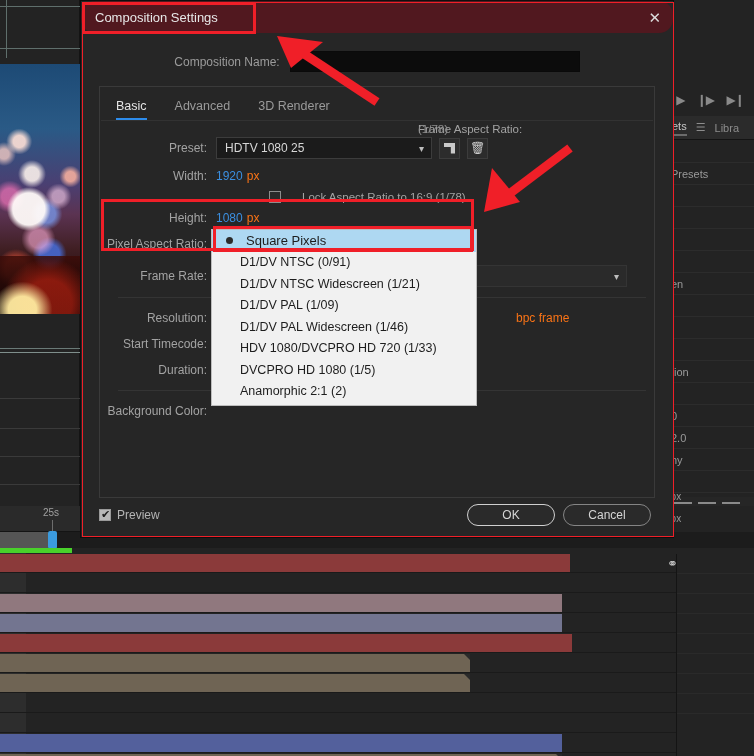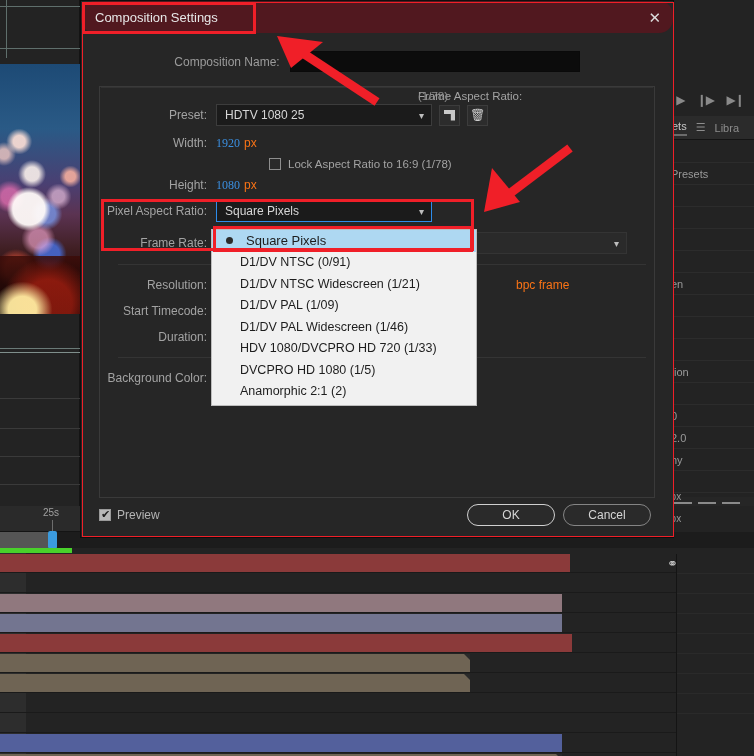--- a/index.html
+++ b/index.html
@@ -114,39 +114,39 @@
 
   .tabpanel { border:1px solid #3a3a3a; height:412px; position:relative; }
   .tabs { display:flex; gap:28px; padding:12px 0 0 16px; }
   .tab { color:#9a9a9a; font-size:12.5px; padding-bottom:5px; }
   .tab.active { color:#e3e3e3; border-bottom:2px solid #2d8ceb; }
   .tabs-underline { height:1px; background:#323232; margin:0 1px; }
 
   .form { padding:14px 0 0 0; position:relative; }
   .frow { display:flex; align-items:center; height:26px; margin-bottom:4px; }
   .flabel { width:116px; text-align:right; color:#a3a3a3; font-size:12px; padding-right:9px; }
-  .val-blue { color:#3b8fe0; font-size:12px;font-family:Liberation Serif, serif; }
+  .val-blue { color:#3b8fe0; font-size:12px; }
   .val-unit { color:#f97316; font-size:12px; margin-left:4px; }
 
   .select {
     height:22px; background:#1b1b1b; border:1px solid #3c3c3c; color:#d7d7d7;
     font-size:12px; display:flex; align-items:center; justify-content:space-between;
     padding:0 7px 0 8px;
   }
   .select.focused { border:1px solid #2d8ceb; }
   .select .chev { color:#bdbdbd; font-size:10px; }
   .select.disabledish { background:#2a2a2a; border-color:#343434; color:#6a6a6a;}
 
   .iconbtn { width:21px; height:21px; border:1px solid #3c3c3c; background:#2c2c2c;
              display:flex; align-items:center; justify-content:center; margin-left:7px; }
   .ic-preset { width:11px; height:11px; background:#c9c9c9;
                clip-path: polygon(0 0, 100% 0, 100% 100%, 62% 100%, 62% 42%, 0 42%); }
   .ic-trash { color:#cfcfcf; font-size:12px; line-height:1; }
 
-  .lockrow { display:flex; align-items:center; gap:7px; margin-left:169px; height:20px; }
+  .lockrow { display:flex; align-items:center; gap:21px; margin-left:169px; height:20px; }
   .chk { width:12px; height:12px; border:1px solid #8d8d8d; background:#2a2a2a; }
   .lockrow span { color:#a3a3a3; font-size:11.5px; }
 
   .far { position:absolute; left:318px; color:#a3a3a3; font-size:11.5px; }
 
   .hr { height:1px; background:#343434; margin:8px 8px 8px 18px; }
 
   .dlg-footer { position:absolute; left:0; bottom:0; width:100%; height:44px;
                 display:flex; align-items:center; padding:0 22px 0 18px; }
   .prevbox { display:flex; align-items:center; gap:6px; }
@@ -366,20 +366,25 @@
     </div>
 
     <div class="dlg-body">
 
       <div class="row-name">
         <label>Composition Name:</label>
         <input class="name-input" type="text" value="" style="">
       </div>
 
       <div class="tabpanel">
+        <div class="tabs">
+          <span class="tab active">Basic</span>
+          <span class="tab">Advanced</span>
+          <span class="tab">3D Renderer</span>
+        </div>
         <div class="tabs-underline"></div>
 
         <div class="form">
 
           <div class="frow">
             <span class="flabel">Preset:</span>
             <span class="select" style="width:216px;">
               <span>HDTV 1080 25</span>
               <span class="chev">▾</span>
             </span>

